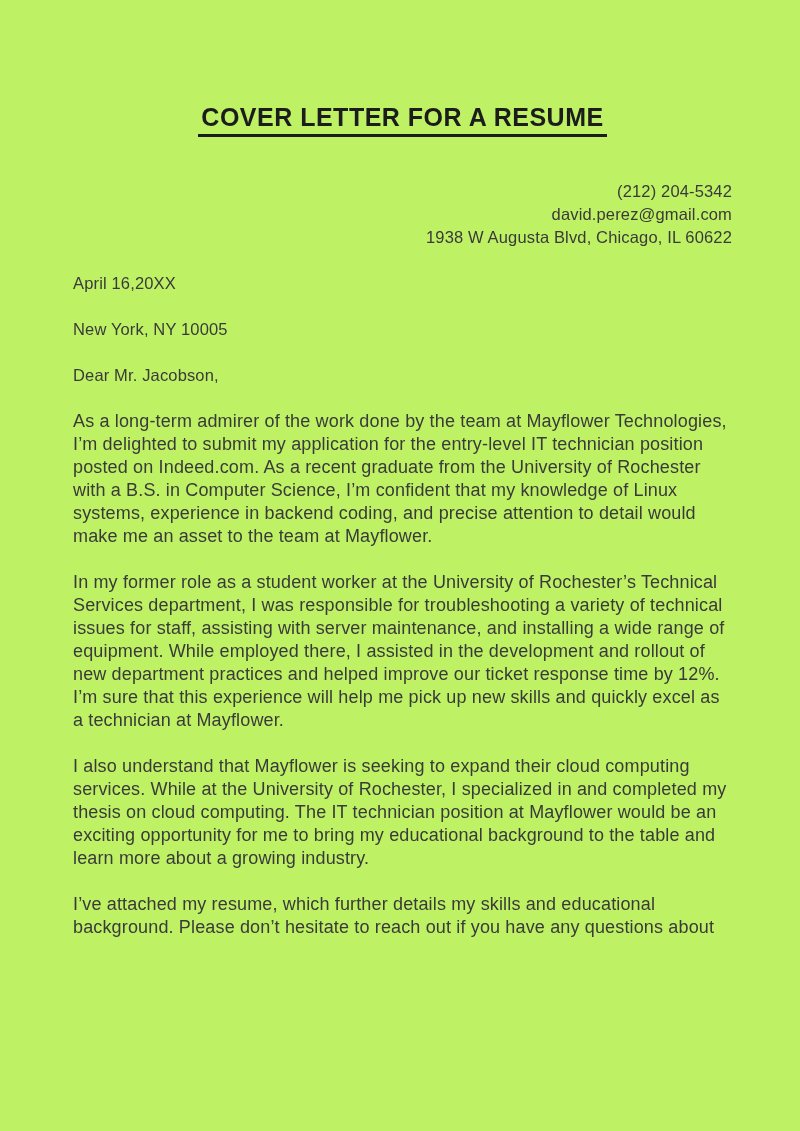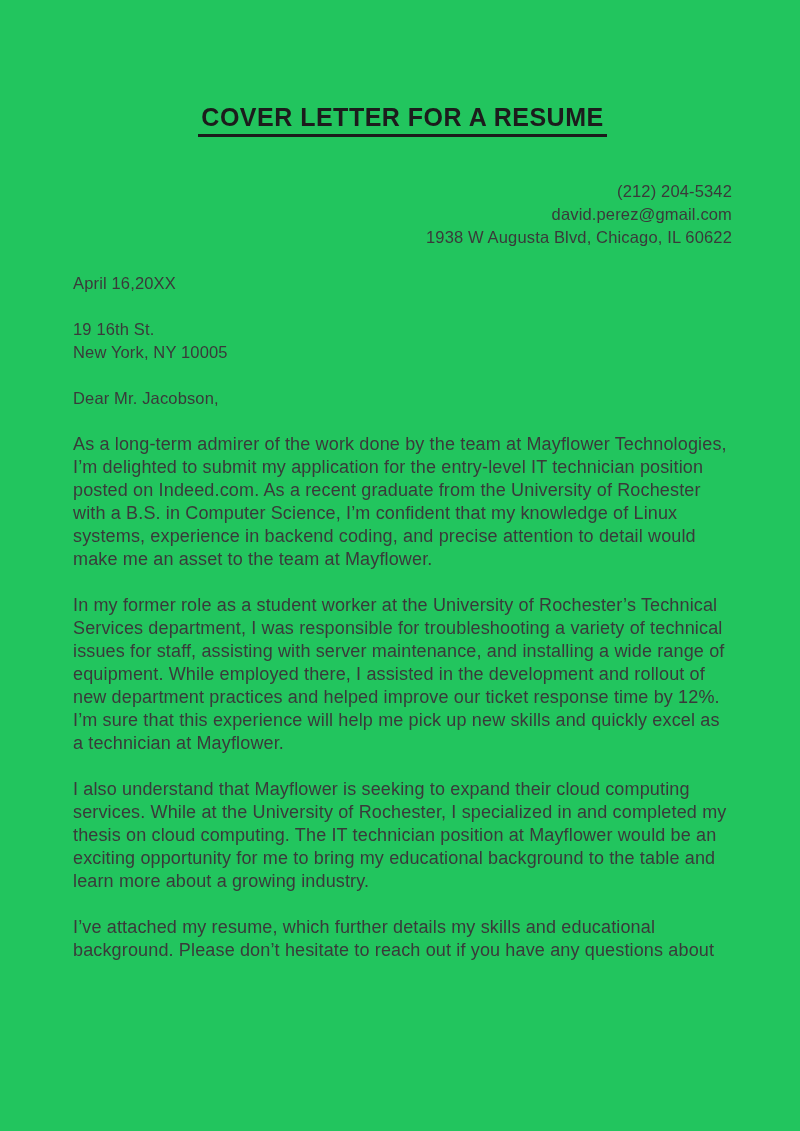--- a/index.html
+++ b/index.html
@@ -4,21 +4,21 @@
 <style>
   html, body {
     margin: 0;
     padding: 0;
     background: #ffffff;
   }
   .page {
     position: relative;
     width: 800px;
     height: 1131px;
-    background: #22c55e;
+    background: #bef264;
     box-sizing: border-box;
     padding: 97px 68px 0 73px;
     font-family: "Liberation Sans", "DejaVu Sans", sans-serif;
     color: #3a3a3a;
     overflow: hidden;
   }
   .doc-title {
     text-align: center;
     margin: 0 0 0 0;
     color: #1c1c1c;
@@ -61,21 +61,20 @@
     <div class="line">(212) 204-5342</div>
     <div class="line">david.perez@gmail.com</div>
     <div class="line">1938 W Augusta Blvd, Chicago, IL 60622</div>
   </div>
 
   <div class="block">
     <div class="line">April 16,20XX</div>
   </div>
 
   <div class="block">
-    <div class="line">19 16th St.</div>
     <div class="line">New York, NY 10005</div>
   </div>
 
   <div class="block">
     <div class="line">Dear Mr. Jacobson,</div>
   </div>
 
   <p class="para">As a long-term admirer of the work done by the team at Mayflower Technologies, I’m delighted to submit my application for the entry-level IT technician position posted on Indeed.com. As a recent graduate from the University of Rochester with a B.S. in Computer Science, I’m confident that my knowledge of Linux systems, experience in backend coding, and precise attention to detail would make me an asset to the team at Mayflower.</p>
   <p class="para">In my former role as a student worker at the University of Rochester’s Technical Services department, I was responsible for troubleshooting a variety of technical issues for staff, assisting with server maintenance, and installing a wide range of equipment. While employed there, I assisted in the development and rollout of new department practices and helped improve our ticket response time by 12%. I’m sure that this experience will help me pick up new skills and quickly excel as a technician at Mayflower.</p>
   <p class="para">I also understand that Mayflower is seeking to expand their cloud computing services. While at the University of Rochester, I specialized in and completed my thesis on cloud computing. The IT technician position at Mayflower would be an exciting opportunity for me to bring my educational background to the table and learn more about a growing industry.</p>

